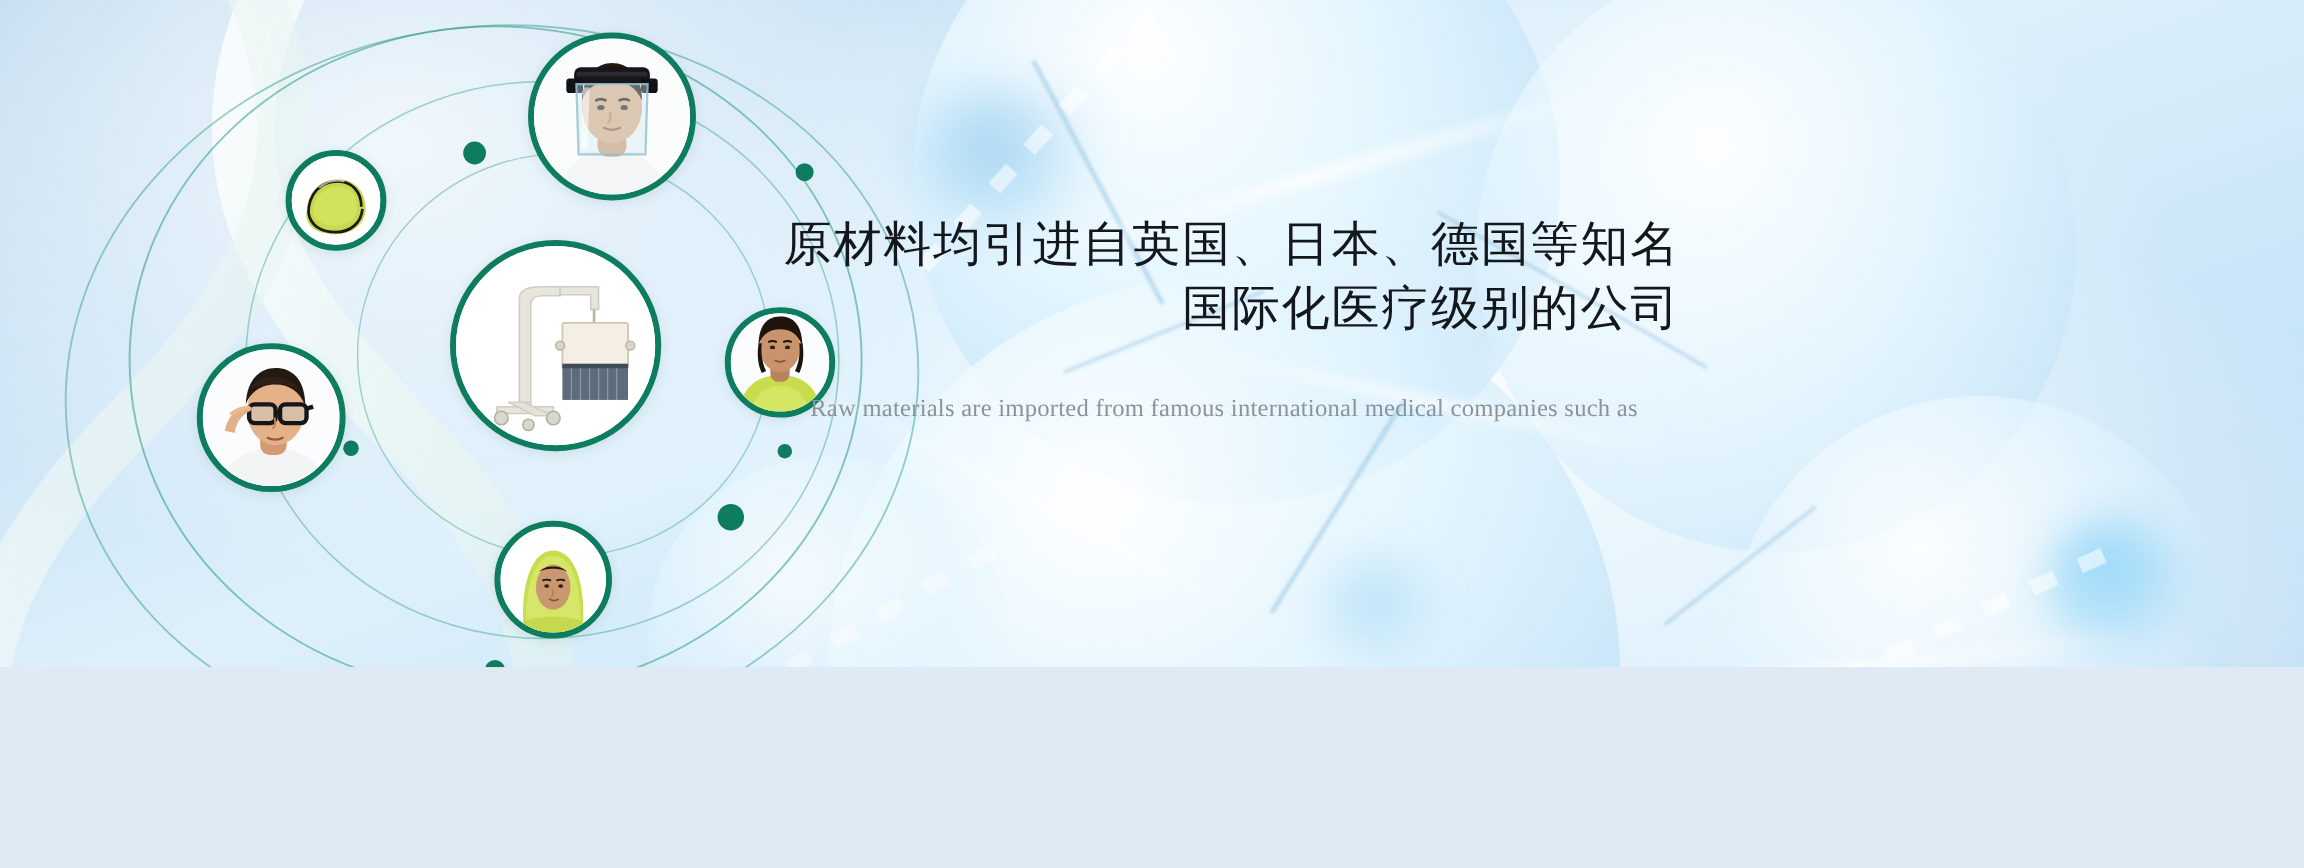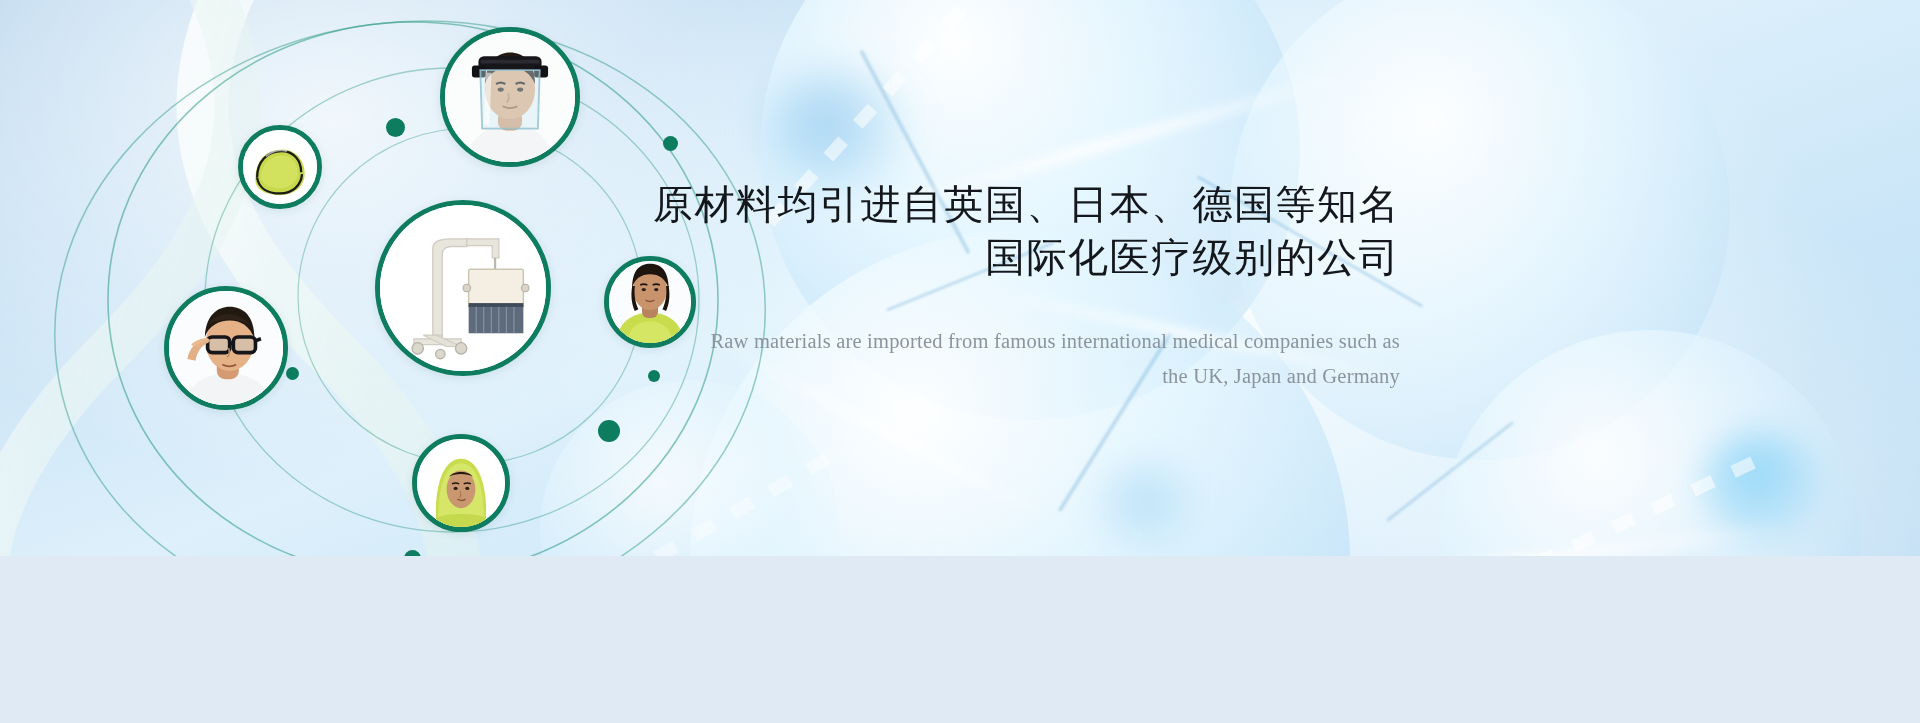--- a/index.html
+++ b/index.html
@@ -119,20 +119,21 @@
     white-space:nowrap;
   }
   .headline .l2{display:block;font-family:Liberation Mono, monospace;}
   .subtitle{
     margin-top:34px;
     color:#8b949b;
     font-family:"Liberation Serif", serif;
     font-size:20.5px;
     line-height:1.75;
     letter-spacing:.2px;
+    text-align:center;
   }
   .subtitle .s2{display:block;}
 </style>
 </head>
 <body>
 
 <div class="stage">
 
   <div class="bg-base"></div>
 
@@ -368,17 +369,16 @@
     </div>
   </div>
 
   <div class="copy">
     <div class="headline">
       <span class="l1">原材料均引进自英国、日本、德国等知名</span>
       <span class="l2">国际化医疗级别的公司</span>
     </div>
     <div class="subtitle">
       <span class="s1">Raw materials are imported from famous international medical companies such as</span>
-      <span class="s2">the UK, Japan and Germany</span>
     </div>
   </div>
 
 </div>
 
 </body></html>

